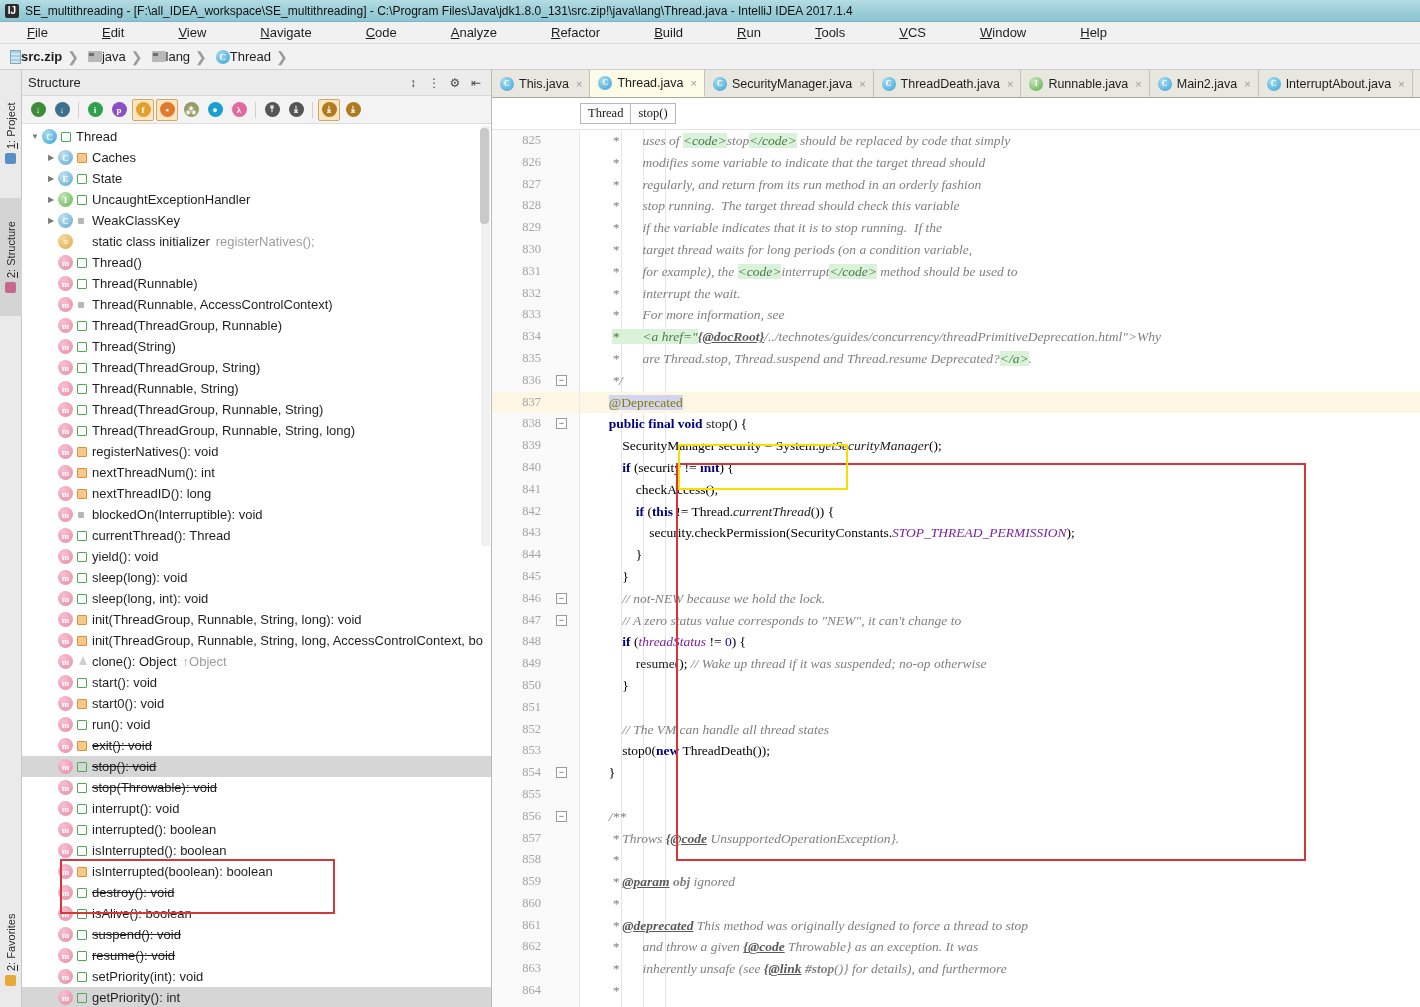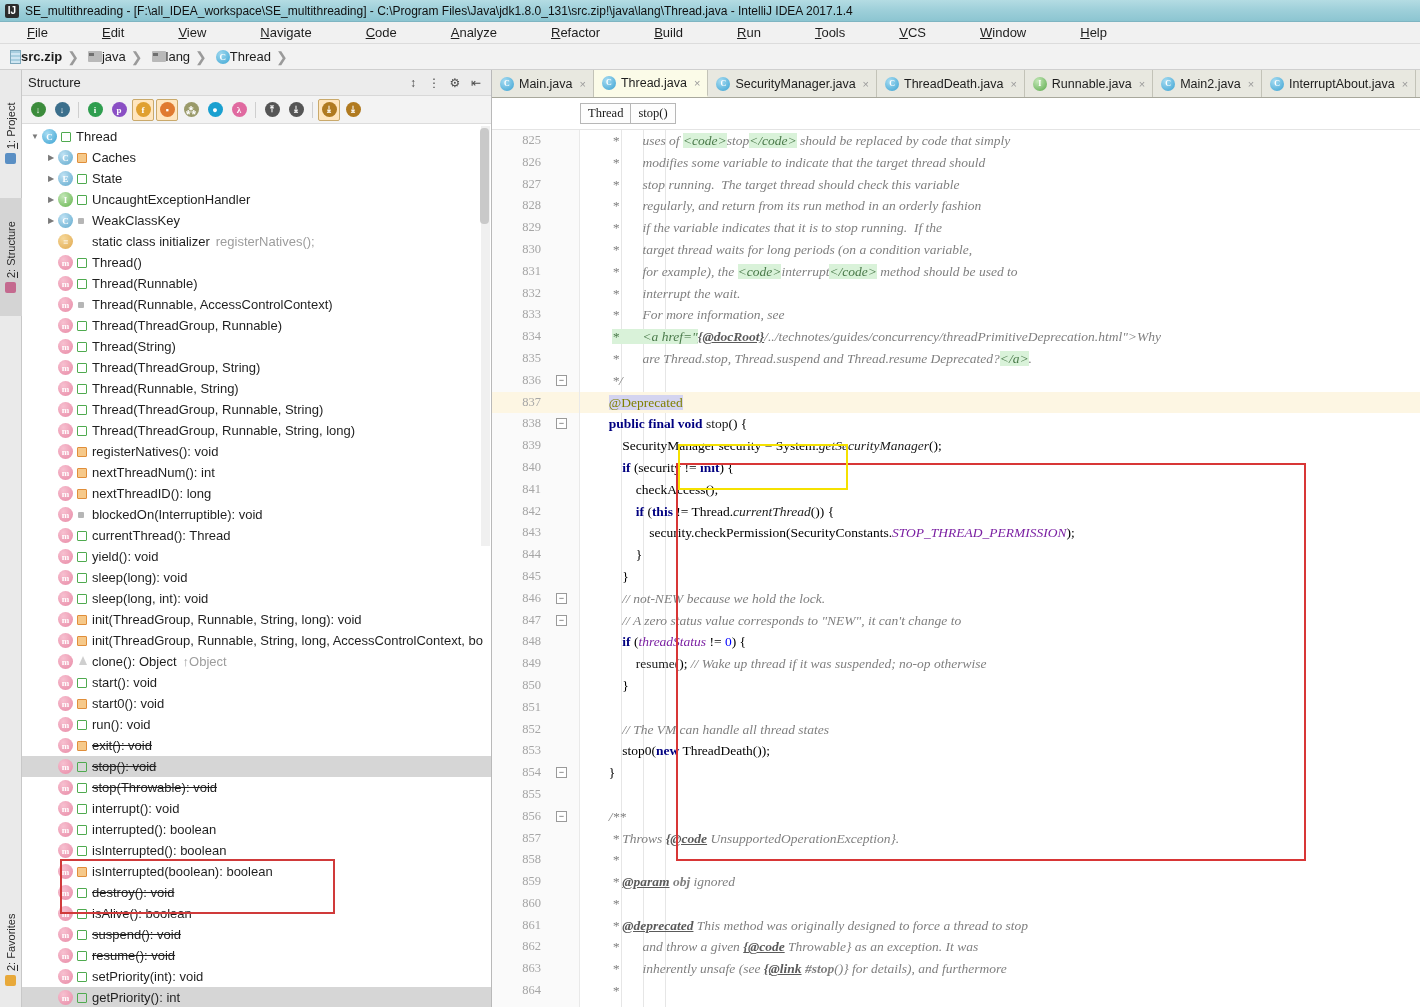--- a/index.html
+++ b/index.html
@@ -592,21 +592,21 @@
       <div id="tree-thumb"></div>
     </div>
     <div id="tree-anno"></div>
   </div>
 </div>
 
 <div id="editor-area">
   <div id="tabs">
       <div class="etab">
         <span class="ti cls">C</span>
-        <span>Main.java</span>
+        <span>This.java</span>
         <span class="x">×</span>
       </div>
       <div class="etab active">
         <span class="ti cls">C</span>
         <span>Thread.java</span>
         <span class="x">×</span>
       </div>
       <div class="etab">
         <span class="ti cls">C</span>
         <span>SecurityManager.java</span>
@@ -685,22 +685,22 @@
         <div class="gl">862</div>
         <div class="gl">863</div>
         <div class="gl">864</div>
       </div>
     <div id="code">
       <div class="indentguide" style="left:41px"></div>
       <div class="indentguide" style="left:63px"></div>
       <div class="indentguide" style="left:85px"></div>
       <div class="cl">   <span class="cmt">*       uses of </span><span class="cmt-hl">&lt;code&gt;</span><span class="cmt">stop</span><span class="cmt-hl">&lt;/code&gt;</span><span class="cmt"> should be replaced by code that simply</span></div>
         <div class="cl">   <span class="cmt">*       modifies some variable to indicate that the target thread should</span></div>
+        <div class="cl">   <span class="cmt">*       regularly, and return from its run method in an orderly fashion</span></div>
         <div class="cl">   <span class="cmt">*       stop running.  The target thread should check this variable</span></div>
-        <div class="cl">   <span class="cmt">*       regularly, and return from its run method in an orderly fashion</span></div>
         <div class="cl">   <span class="cmt">*       if the variable indicates that it is to stop running.  If the</span></div>
         <div class="cl">   <span class="cmt">*       target thread waits for long periods (on a condition variable,</span></div>
         <div class="cl">   <span class="cmt">*       for example), the </span><span class="cmt-hl">&lt;code&gt;</span><span class="cmt">interrupt</span><span class="cmt-hl">&lt;/code&gt;</span><span class="cmt"> method should be used to</span></div>
         <div class="cl">   <span class="cmt">*       interrupt the wait.</span></div>
         <div class="cl">   <span class="cmt">*       For more information, see</span></div>
         <div class="cl">   <span class="cmt-hl">*       &lt;a href="</span><span class="cmt-tag">{@docRoot}</span><span class="cmt">/../technotes/guides/concurrency/threadPrimitiveDeprecation.html"&gt;Why</span></div>
         <div class="cl">   <span class="cmt">*       are Thread.stop, Thread.suspend and Thread.resume Deprecated?</span><span class="cmt-hl">&lt;/a&gt;</span><span class="cmt">.</span></div>
         <div class="cl">   <span class="cmt">*/</span></div>
         <div class="cl hl">  <span class="anno selbg">@Deprecated</span></div>
         <div class="cl">  <span class="kw">public final void</span> <span class="ident">stop</span>() {</div>

